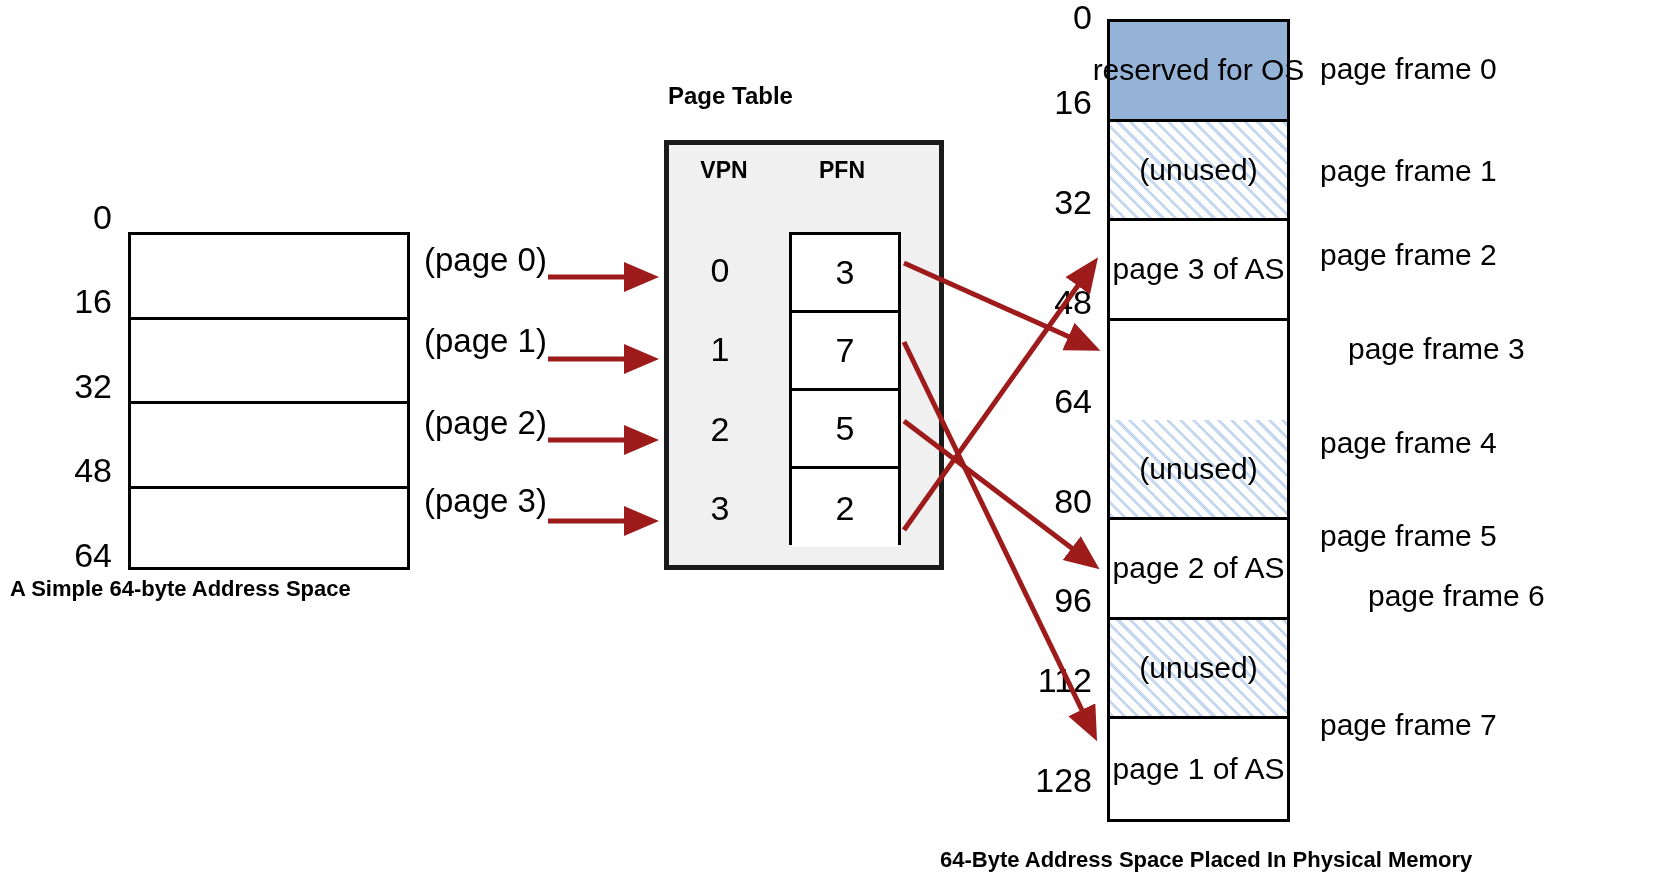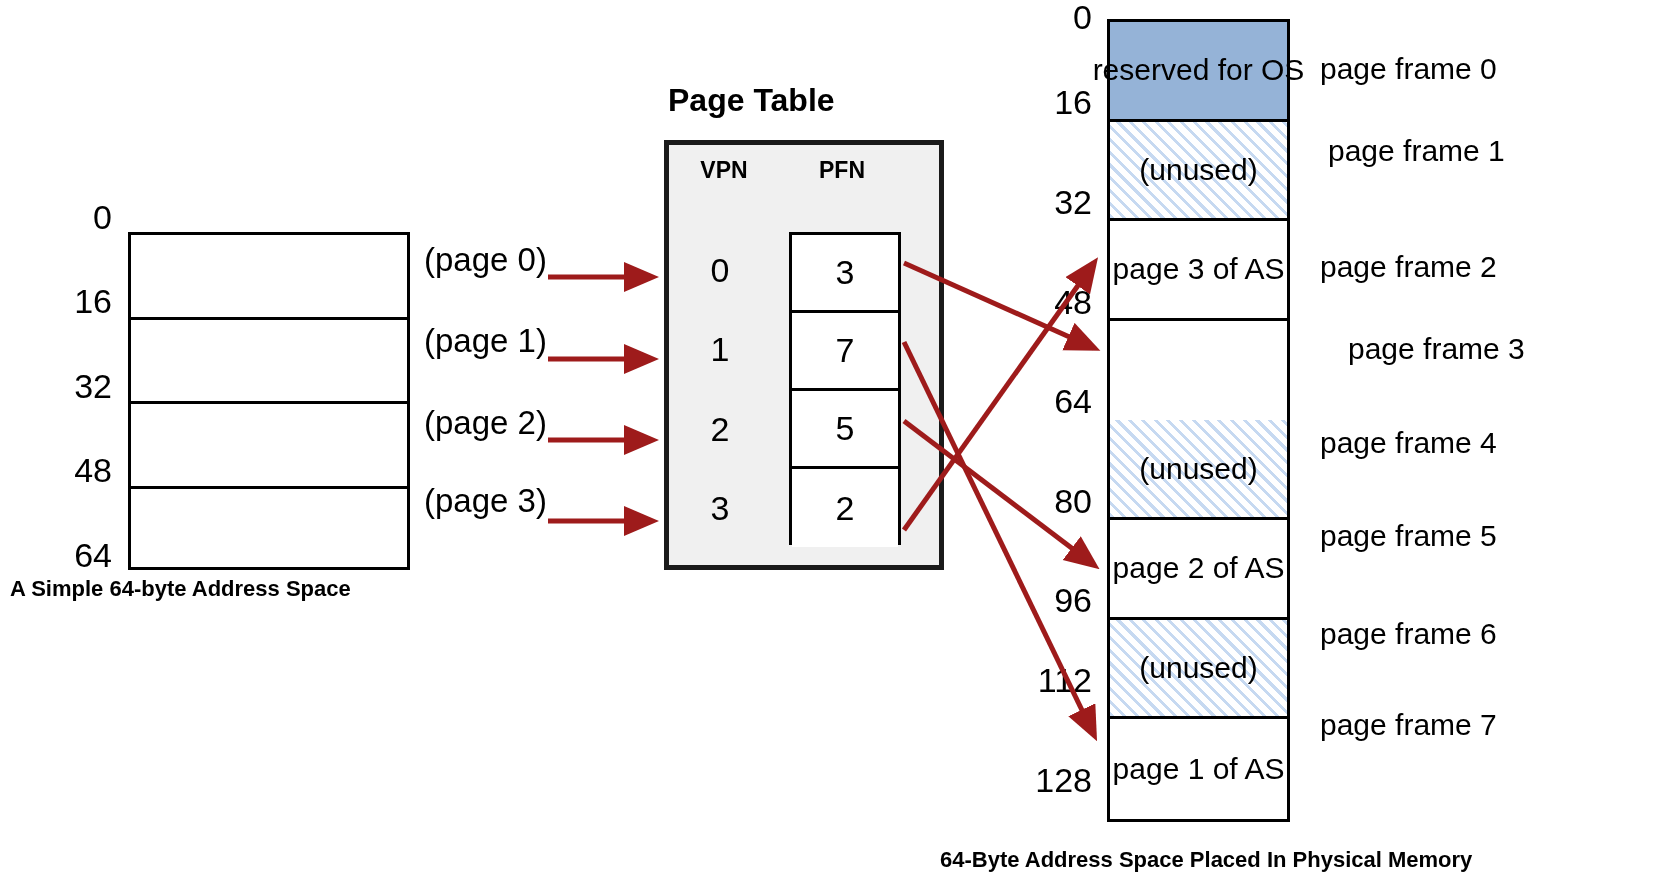--- a/index.html
+++ b/index.html
@@ -39,21 +39,21 @@
     font-family: "Liberation Sans", sans-serif;
     font-size: 22px;
     font-weight: bold;
     color: #000;
     white-space: nowrap;
     line-height: 1;
   }
   .title {
     position: absolute;
     font-family: "Liberation Sans", sans-serif;
-    font-size: 32px;
+    font-size: 24px;
     font-weight: bold;
     color: #000;
     white-space: nowrap;
     line-height: 1;
   }
 
   
   #as-box {
     position: absolute;
     left: 128px;
@@ -254,26 +254,26 @@
     <div class="pm-row os" style="top:0px;">reserved for OS</div>
     <div class="pm-row unused" style="top:99.6px;">(unused)</div>
     <div class="pm-row" style="top:199.2px;">page 3 of AS</div>
     <div class="pm-row unused" style="top:398.4px;">(unused)</div>
     <div class="pm-row" style="top:498px;">page 2 of AS</div>
     <div class="pm-row unused" style="top:597.6px;">(unused)</div>
     <div class="pm-row last" style="top:697.2px;">page 1 of AS</div>
   </div>
 
   <div class="frame-label" style="top:54px;">page frame 0</div>
-  <div class="frame-label" style="top:136px;margin-left:8px;">page frame 1</div>
-  <div class="frame-label" style="top:240px;margin-top:12px;">page frame 2</div>
+  <div class="frame-label" style="top:156px;">page frame 1</div>
+  <div class="frame-label" style="top:240px;">page frame 2</div>
   <div class="frame-label" style="top:334px;margin-left:28px;">page frame 3</div>
   <div class="frame-label" style="top:428px;">page frame 4</div>
   <div class="frame-label" style="top:521px;">page frame 5</div>
-  <div class="frame-label" style="top:619px;">page frame 6</div>
+  <div class="frame-label" style="top:581px;margin-left:48px;">page frame 6</div>
   <div class="frame-label" style="top:710px;">page frame 7</div>
 
   <div class="caption" style="left:940px; top:849px;">64-Byte Address Space Placed In Physical Memory</div>
 
   <svg id="arrows" viewBox="0 0 1678 892" xmlns="http://www.w3.org/2000/svg">
     <defs>
       <marker id="ah" markerWidth="7" markerHeight="7" refX="5.6" refY="3" orient="auto" markerUnits="strokeWidth">
         <path d="M0,0 L7,3 L0,6 z" fill="#9e1b1b"></path>
       </marker>
     </defs>

